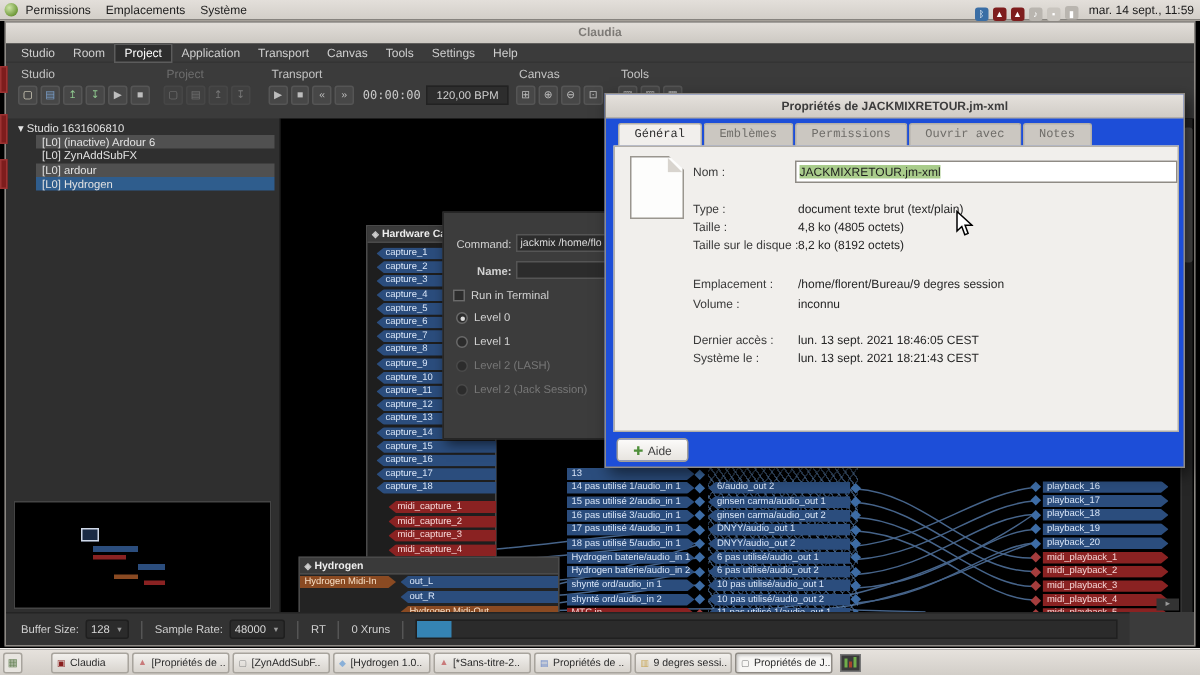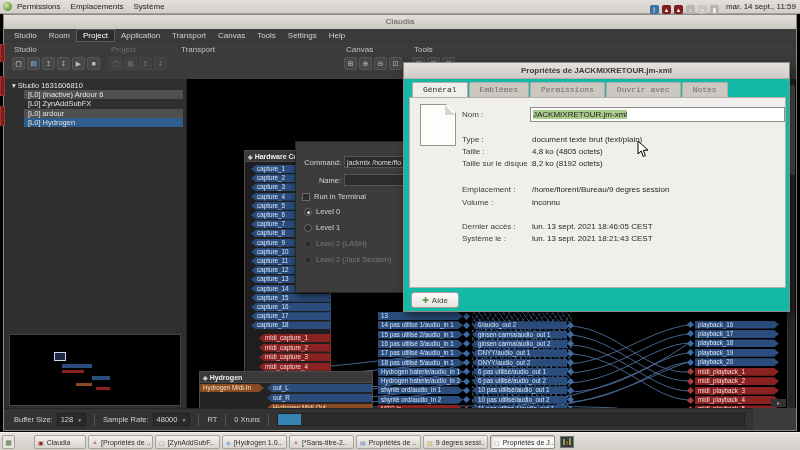--- a/index.html
+++ b/index.html
@@ -86,21 +86,21 @@
     box-shadow:2px 3px 8px rgba(0,0,0,.6); z-index:5; font-size:7.5px; color:#d2d2d2; }
   .cmd-row { position:absolute; display:flex; align-items:center; }
   .cmd-input { height:12px; background:#2c2c2c; border:1px solid #555; color:#ddd; font-size:7px;
     line-height:11px; padding:0 2px; overflow:hidden; white-space:nowrap; }
   .chk { width:8px; height:8px; background:#2c2c2c; border:1px solid #6a6a6a; margin-right:4px; }
   .rad { width:8px; height:8px; border-radius:50%; background:#2c2c2c; border:1px solid #6a6a6a; margin-right:4px; position:relative; }
   .rad.sel::after { content:""; position:absolute; left:2px; top:2px; width:3px; height:3px; border-radius:50%; background:#ddd; }
   .cmd-row.dis { color:#777; } .cmd-row.dis .rad { border-color:#4a4a4a; }
 
   
-  #props-dialog { left:403px; top:62px; width:387px; height:250px; background:#14b8a6; border:1px solid #8f8b85;
+  #props-dialog { left:403px; top:62px; width:387px; height:250px; background:#1d4ed8; border:1px solid #8f8b85;
     box-shadow:3px 4px 10px rgba(0,0,0,.55); z-index:10; }
   #props-title { height:16px; font-size:8px; font-weight:bold; color:#3c3c3c; text-align:center; line-height:16px;
     background:linear-gradient(#e5e1dc,#d0ccc6); border-bottom:1px solid #b3afa8; }
   #props-tabs { display:flex; padding:3px 6px 0 8px; height:18px;font-family:Liberation Mono, monospace; }
   .tab { font-size:8px; color:#6f6d69; padding:2px 10px; border:1px solid #b3afa8; border-bottom:none;
     border-radius:2px 2px 0 0; background:#cbc7c1; margin-right:1px; }
   .tab.active { background:#f1efec; color:#2d2d2d; }
   #props-content { position:absolute; left:5px; top:34px; width:377px; height:191px; background:#f1efec;
     border:1px solid #b3afa8; }
   #file-icon { position:absolute; left:10px; top:6px; width:36px; height:42px; background:#fdfdfc;
@@ -184,20 +184,28 @@
         <div class="tb-label">Project</div>
         <div class="tb-row">
           <div class="tb-btn" style="color: rgb(189, 189, 189);">▢</div>
           <div class="tb-btn" style="color: rgb(189, 189, 189);">▤</div>
           <div class="tb-btn" style="color: rgb(189, 189, 189);">↥</div>
           <div class="tb-btn" style="color: rgb(189, 189, 189);">↧</div>
         </div>
       </div>
       <div class="tb-group" style="width: 160px; margin-left: 8px;">
         <div class="tb-label">Transport</div>
+        <div class="tb-row">
+          <div class="tb-btn" style="color: rgb(189, 189, 189);">▶</div>
+          <div class="tb-btn" style="color: rgb(189, 189, 189);">■</div>
+          <div class="tb-btn" style="color: rgb(189, 189, 189);">«</div>
+          <div class="tb-btn" style="color: rgb(189, 189, 189);">»</div>
+          <span id="tb-time">00:00:00</span>
+          <span id="tb-bpm">120,00 BPM</span>
+        </div>
       </div>
       <div class="tb-group" style="width: 62px; margin-left: 5px;">
         <div class="tb-label">Canvas</div>
         <div class="tb-row">
           <div class="tb-btn" style="color: rgb(189, 189, 189);">⊞</div>
           <div class="tb-btn" style="color: rgb(189, 189, 189);">⊕</div>
           <div class="tb-btn" style="color: rgb(189, 189, 189);">⊖</div>
           <div class="tb-btn" style="color: rgb(189, 189, 189);">⊡</div>
         </div>
       </div>
@@ -390,21 +398,21 @@
       <div id="dsp-fill" style="width: 5%;"></div>
     </div>
   </div>
 </div>
 
 <div id="cmd-dialog" class="abs">
   <div class="cmd-row" style="left:8px;top:14px;">
     <span style="width:37px;text-align:right;margin-right:3px;">Command:</span>
     <span class="cmd-input" style="width:86px;">jackmix  /home/flo</span>
   </div>
-  <div class="cmd-row" style="left:8px;top:32px;">
+  <div class="cmd-row" style="left:8px;top:32px;font-weight:bold;">
     <span style="width:37px;text-align:right;margin-right:3px;">Name:</span>
     <span class="cmd-input" style="width:86px;"></span>
   </div>
   <div class="cmd-row" style="left:6px;top:50px;">
     <span class="chk"></span>
     <span>Run in Terminal</span>
   </div>
   <div id="cmd-levels">
       <div class="cmd-row" style="left: 8px; top: 65px;">
         <span class="rad sel"></span>

